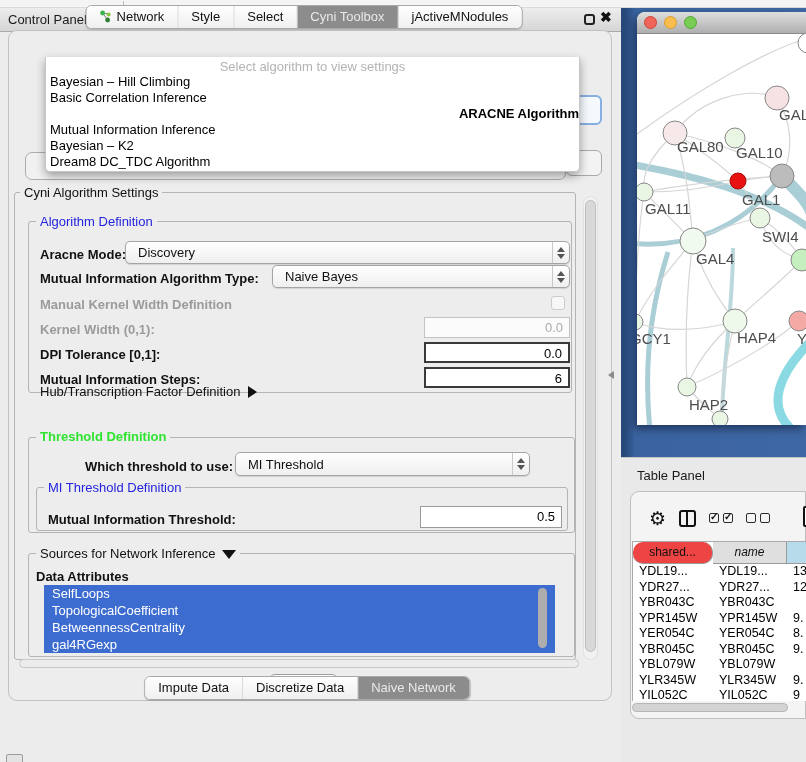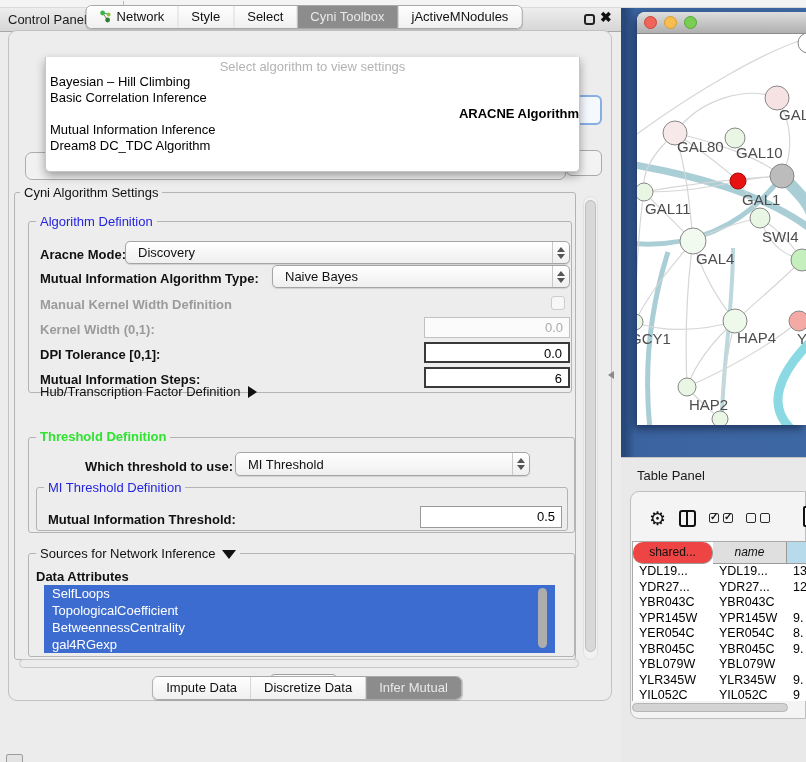--- a/index.html
+++ b/index.html
@@ -154,20 +154,21 @@
 <div class="abs frag" id="frag-combo"></div>
 <div class="abs frag" id="frag-wide"></div>
 
 <div class="abs" id="algo-dropdown">
   <div class="ph">Select algorithm to view settings</div>
   <div id="algo-items">
       <div class="item">Bayesian – Hill Climbing</div>
       <div class="item">Basic Correlation Inference</div>
       <div class="item sel">ARACNE Algorithm</div>
       <div class="item">Mutual Information Inference</div>
+      <div class="item">Bayesian – K2</div>
       <div class="item">Dream8 DC_TDC Algorithm</div>
     </div>
 </div>
 
 <div class="groupbox" style="left:14px; top:192px; width:562px; height:468px;"></div>
 <div class="grouplab" style="left:20px; top:186px;">Cyni Algorithm Settings</div>
 
 <div class="groupbox" style="left:28px; top:221px; width:544px; height:172px;"></div>
 <div class="grouplab blue" style="left:36px; top:215px;">Algorithm Definition</div>
 
@@ -244,21 +245,21 @@
 <div class="abs" id="apply-btn">Apply</div>
 
 <div class="abs tabgroup" id="bottom-tabbar">
     <div class="tab">
       <span>Impute Data</span>
     </div>
     <div class="tab">
       <span>Discretize Data</span>
     </div>
     <div class="tab sel">
-      <span>Infer Mutual</span>
+      <span>Naive Network</span>
     </div>
   </div>
 
 <div class="abs" id="desktop"></div>
 <div class="abs" id="net-window">
   <div id="net-titlebar">
       <span class="light" style="background: rgb(239, 101, 90); border: 1px solid rgb(206, 66, 55);"></span>
       <span class="light" style="background: rgb(247, 190, 79); border: 1px solid rgb(217, 157, 44);"></span>
       <span class="light" style="background: rgb(121, 205, 85); border: 1px solid rgb(83, 168, 50);"></span>
     </div>

